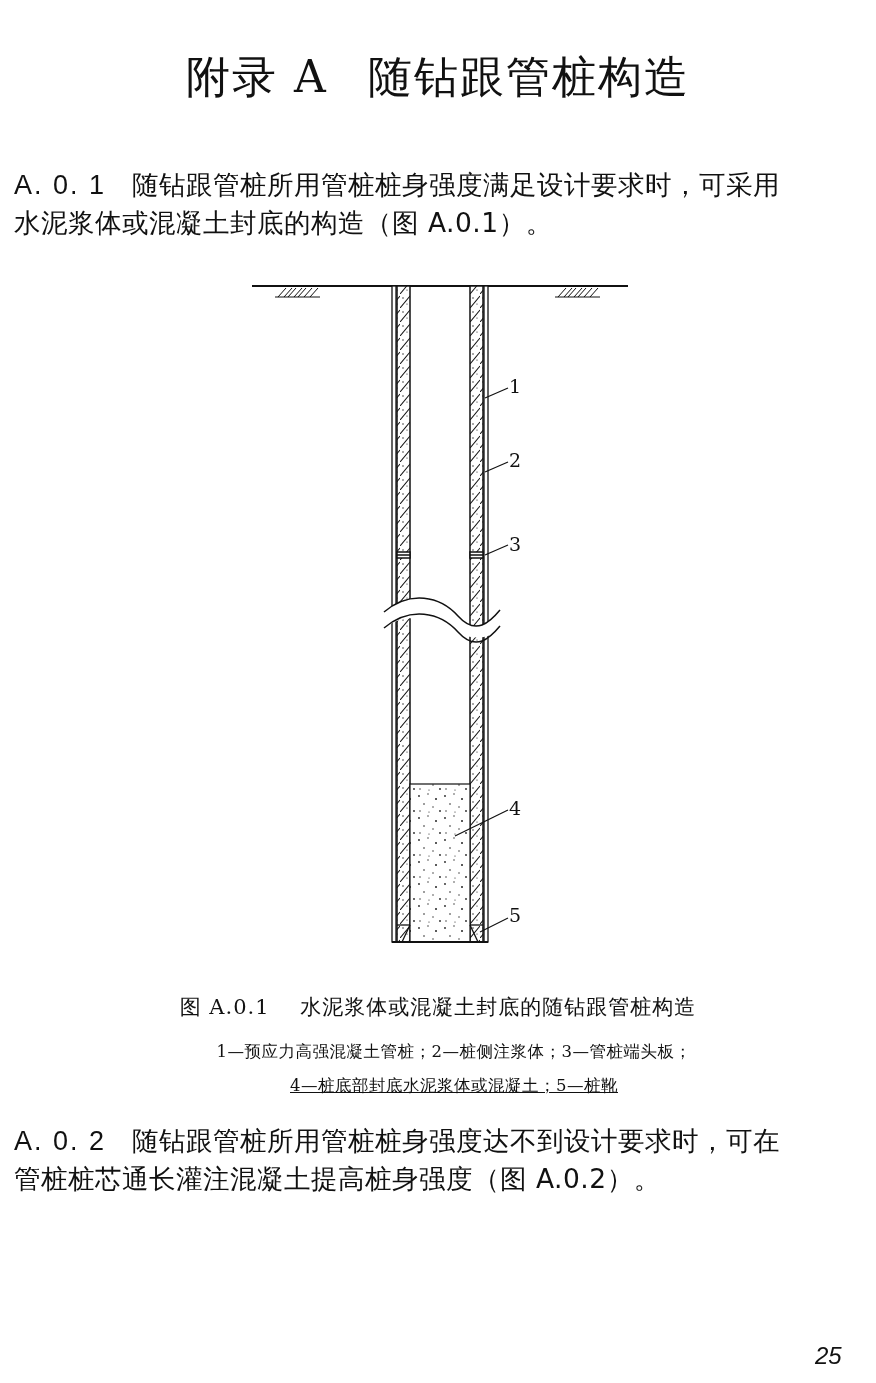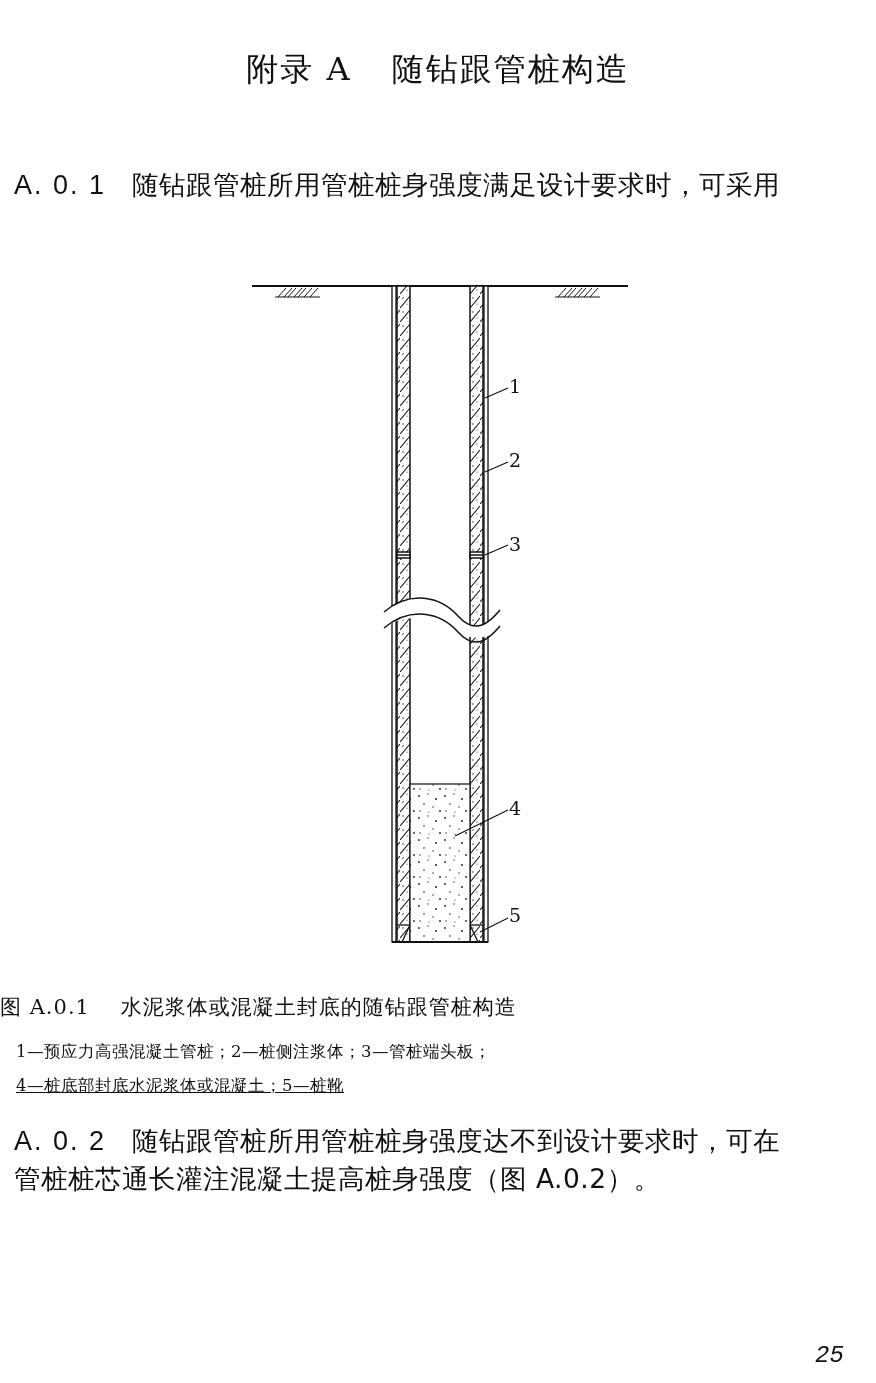--- a/index.html
+++ b/index.html
@@ -1,41 +1,42 @@
 <!DOCTYPE html>
 <html><head>
 <meta charset="utf-8">
 <style>
   html, body { margin: 0; padding: 0; background: #ffffff; }
   body { width: 876px; height: 1383px; position: relative; overflow: hidden;
          font-family: "DejaVu Serif", "Liberation Serif", serif; color: #111; }
   .title { position: absolute; top: 48px; left: 0; width: 876px; text-align: center;
-           font-size: 32px; letter-spacing: 2px; font-family: "DejaVu Serif", serif; }
+           font-size: 44px; letter-spacing: 2px; font-family: "DejaVu Serif", serif; }
   .title .sp { display: inline-block; width: 40px; }
   .para { position: absolute; left: 14px; width: 860px; font-size: 26.5px; line-height: 37px;
           font-family: "DejaVu Sans", "Liberation Sans", sans-serif; letter-spacing: 0.5px; }
   .clause-no { font-family: "Liberation Sans", "DejaVu Sans", sans-serif; font-size: 27px;
                display: inline-block; margin-right: 26px; letter-spacing: 2px; }
   .fig { position: absolute; left: 0; top: 0; }
-  .caption { position: absolute; left: 0; width: 876px; 
+  .caption { position: absolute; left: 0; width: 876px; text-align: center;
              font-family: "DejaVu Serif", serif; color: #111; }
   .cap-title { top: 993px; font-size: 21px; letter-spacing: 1px; }
   .cap-legend { font-size: 16.5px; letter-spacing: 0.5px; padding-left: 16px; }
   .page-num { position: absolute; top: 1342px; left: 815px; font-style: italic;
-              font-family: Liberation Mono, monospace; font-size: 24px; }
+              font-family: Liberation Sans, sans-serif; font-size: 24px; }
 </style>
 </head>
 <body>
 
 <div class="title">
   <span>附录 A</span><span class="sp"></span><span>随钻跟管桩构造</span>
 </div>
 
 <div class="para" style="top:166px;">
   <div><span class="clause-no">A. 0. 1</span><span>随钻跟管桩所用管桩桩身强度满足设计要求时，可采用</span></div>
+  <div>水泥浆体或混凝土封底的构造（图 A.0.1）。</div>
 </div>
 
 <svg class="fig" width="876" height="990" viewBox="0 0 876 990">
   <defs>
     <pattern id="hatch" width="10" height="14" patternUnits="userSpaceOnUse">
       <rect width="10" height="14" fill="#fff"></rect>
       <line x1="0" y1="14" x2="10" y2="2" stroke="#111" stroke-width="1.1"></line>
       <circle cx="3" cy="4" r="0.7" fill="#111"></circle>
       <circle cx="7" cy="10" r="0.6" fill="#111"></circle>
     </pattern>

